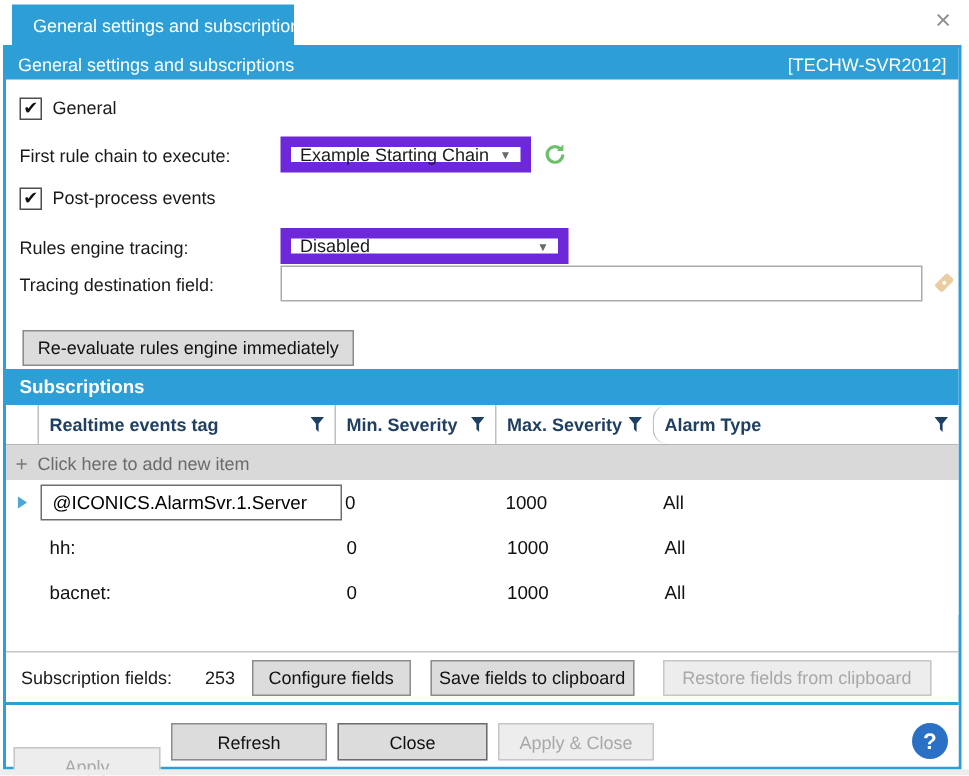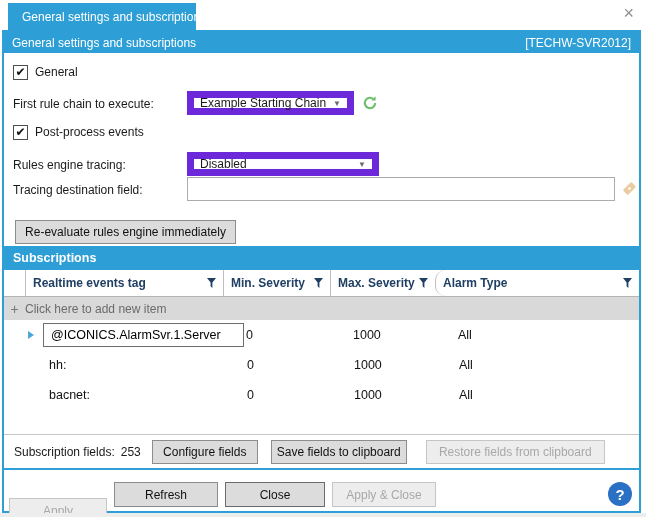--- a/index.html
+++ b/index.html
@@ -69,34 +69,34 @@
     padding:0 7px; color:#1f3f63; font-weight:bold; font-size:12px;
     border-left:1px solid #c0c0c0; overflow:hidden; white-space:nowrap;
   }
   .gh-gutter { width:21px; border-left:none; }
   .funnel { flex:0 0 auto; margin-left:4px; }
   .add-row {
     position:absolute; left:0; right:0; top:265px; height:23px; background:#d9d9d9;
     display:flex; align-items:center; color:#6b6b6b; font-size:12px; cursor:pointer;
   }
   .add-plus { width:21px; text-align:center; color:#7a7a7a; font-size:14px; }
-  .grid-row { position:absolute; left:16px; right:0; height:30px; display:flex; align-items:center; background:#ffffff; }
+  .grid-row { position:absolute; left:0; right:0; height:30px; display:flex; align-items:center; background:#ffffff; }
   .gr-gutter { width:21px; display:flex; align-items:center; justify-content:center; height:100%; }
   .row-marker { width:0; height:0; border-left:6px solid #4aa8d8; border-top:4px solid transparent; border-bottom:4px solid transparent; }
   .gr-cell { padding:0 8px; font-size:12.5px; color:#111111; overflow:hidden; white-space:nowrap; }
   .c-tag { width:198px; } .c-min { width:107px; } .c-max { width:105px; } .c-alarm { flex:1;border-radius:10px; }
   .cell-editor {
     width:201px; height:24px; border:1px solid #6e6e6e; background:#ffffff;
     font-size:12.5px; padding:0 7px; font-family:"Liberation Sans", sans-serif; margin-left:2px;
   }
   .table-bottom { position:absolute; left:0; right:0; top:402px; border-top:1px solid #c5c5c5; }
   
   .fields-bar { position:absolute; left:0; right:4px; top:403px; height:33px; display:flex; align-items:center; }
   .fields-label { margin-left:10px; font-size:12px; color:#1a1a1a; }
-  .fields-count { margin-left:6px; font-size:12px; color:#1a1a1a; }
+  .fields-count { margin-left:22px; font-size:12px; color:#1a1a1a; }
   
   .footer-sep { position:absolute; left:0; right:0; top:436px; height:2px; background:#2e9fd6; }
   .footer { position:absolute; left:0; right:0; top:438px; bottom:0; background:#ffffff; }
   .help-circle {
     position:absolute; right:7px; top:12px; width:24px; height:24px; border-radius:50%;
     background:#2a70c4; color:#ffffff; font-weight:bold; font-size:15px;
     display:flex; align-items:center; justify-content:center; cursor:pointer;
   }
   .bottom-strip { position:absolute; left:0; right:0; bottom:0; height:4px; background:#ededed; }
 </style>

